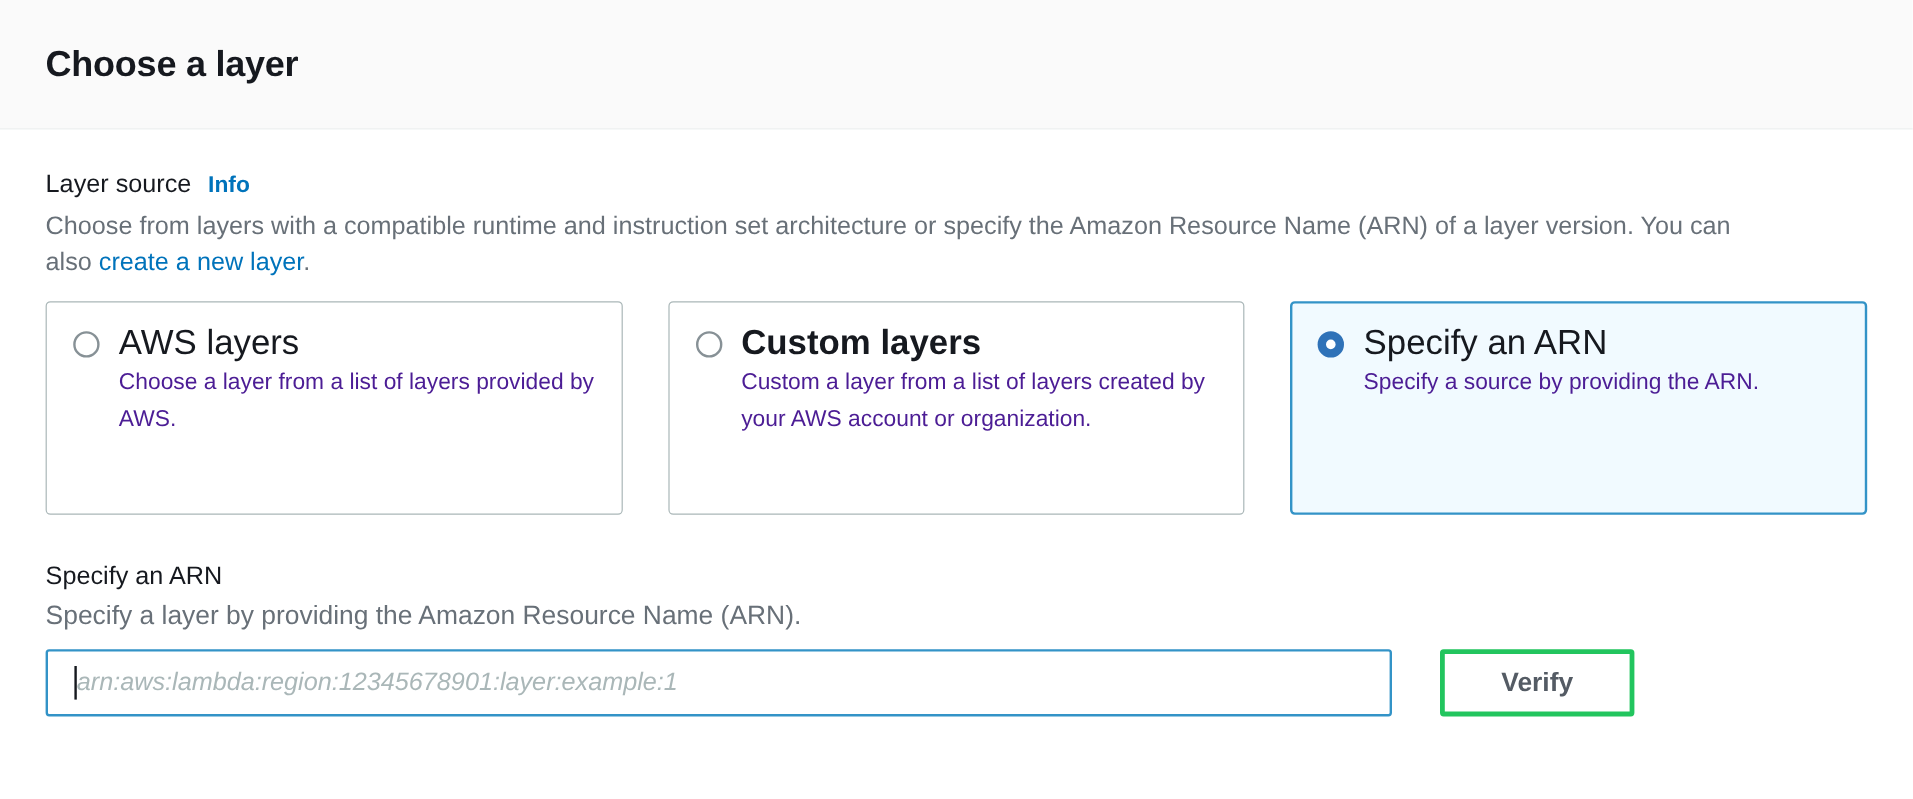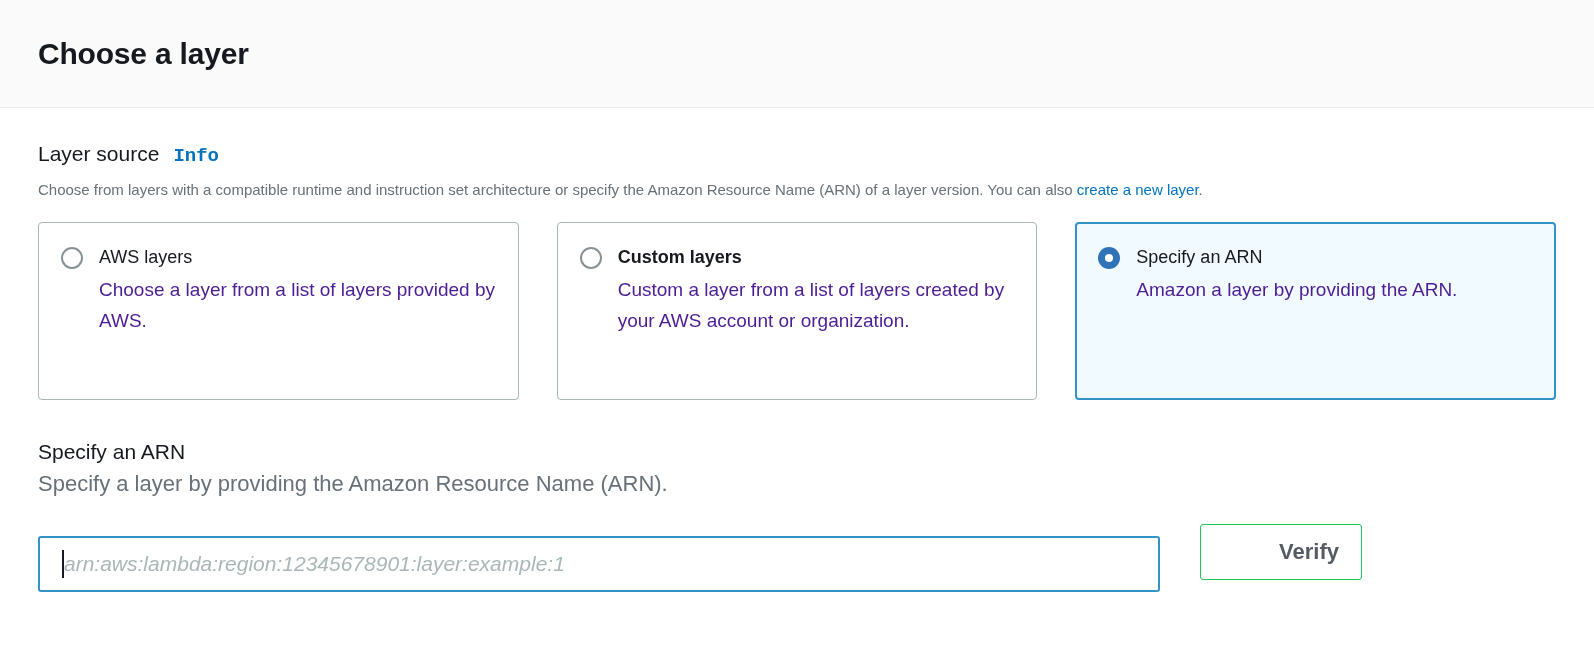--- a/index.html
+++ b/index.html
@@ -56,24 +56,23 @@
     font-size: 21px;
     color: #16191f;
     font-weight: normal;
   }
   .info-link {
     font-size: 19px;
     font-weight: bold;
     color: #0073bb;
     cursor: pointer;
     text-decoration: none;
-    font-family: Liberation Mono, monospace;
   }
   .field-description {
-    font-size: 15px;
+    font-size: 21px;
     line-height: 30px;
     color: #687078;
     max-width: 1440px;
     margin-bottom: 17px;
   }
   .inline-link {
     color: #0073bb;
     cursor: pointer;
     text-decoration: none;
   }
@@ -127,21 +126,21 @@
     width: 8px;
     height: 8px;
     border-radius: 50%;
     background: #ffffff;
     display: block;
   }
   .tile-texts {
     min-width: 0;
   }
   .tile-title {
-    font-size: 18px;
+    font-size: 29px;
     color: #16191f;
     line-height: 28px;
     margin-bottom: 3px;
   }
   .tile-desc {
     font-size: 19px;
     line-height: 31px;
     color: #4c1d95;
   }
   
@@ -177,44 +176,42 @@
     position: relative;
   }
   .arn-input::placeholder {
     color: #aab7b8;
     font-style: italic;
     opacity: 1;
   }
   .input-wrap {
     position: relative;
     display: inline-block;
-    margin-top: 24px;
   }
   .caret {
     position: absolute;
     left: 24px;
     top: 14px;
     width: 2px;
     height: 28px;
     background: #16191f;
   }
   .verify-button {
     height: 56px;
     min-width: 162px;
     box-sizing: border-box;
-    border: 1px solid #22c55e;
+    border: 4px solid #22c55e;
     border-radius: 3px;
     background: #ffffff;
     color: #545b64;
     font-family: "Liberation Sans", sans-serif;
     font-size: 22px;
     font-weight: bold;
     cursor: pointer;
     padding: 0 22px;
-    text-align: right;
   }
 </style>
 </head>
 <body>
 
 <div class="dialog">
 
   <div class="dialog-header">
     <div class="dialog-title">Choose a layer</div>
   </div>
@@ -250,21 +247,21 @@
             <span class="tile-desc" style="display:block;">Custom a layer from a list of layers created by your AWS account or organization.</span>
           </span>
         </div>
       </div>
 
       <div class="tile selected">
         <div class="tile-top">
           <span class="radio checked"></span>
           <span class="tile-texts">
             <span class="tile-title" style="display:block;">Specify an ARN</span>
-            <span class="tile-desc" style="display:block;">Amazon a layer by providing the ARN.</span>
+            <span class="tile-desc" style="display:block;">Specify a source by providing the ARN.</span>
           </span>
         </div>
       </div>
 
     </div>
 
     <div class="section-title">Specify an ARN</div>
     <div class="section-desc">Specify a layer by providing the Amazon Resource Name (ARN).</div>
 
     <div class="arn-row">

